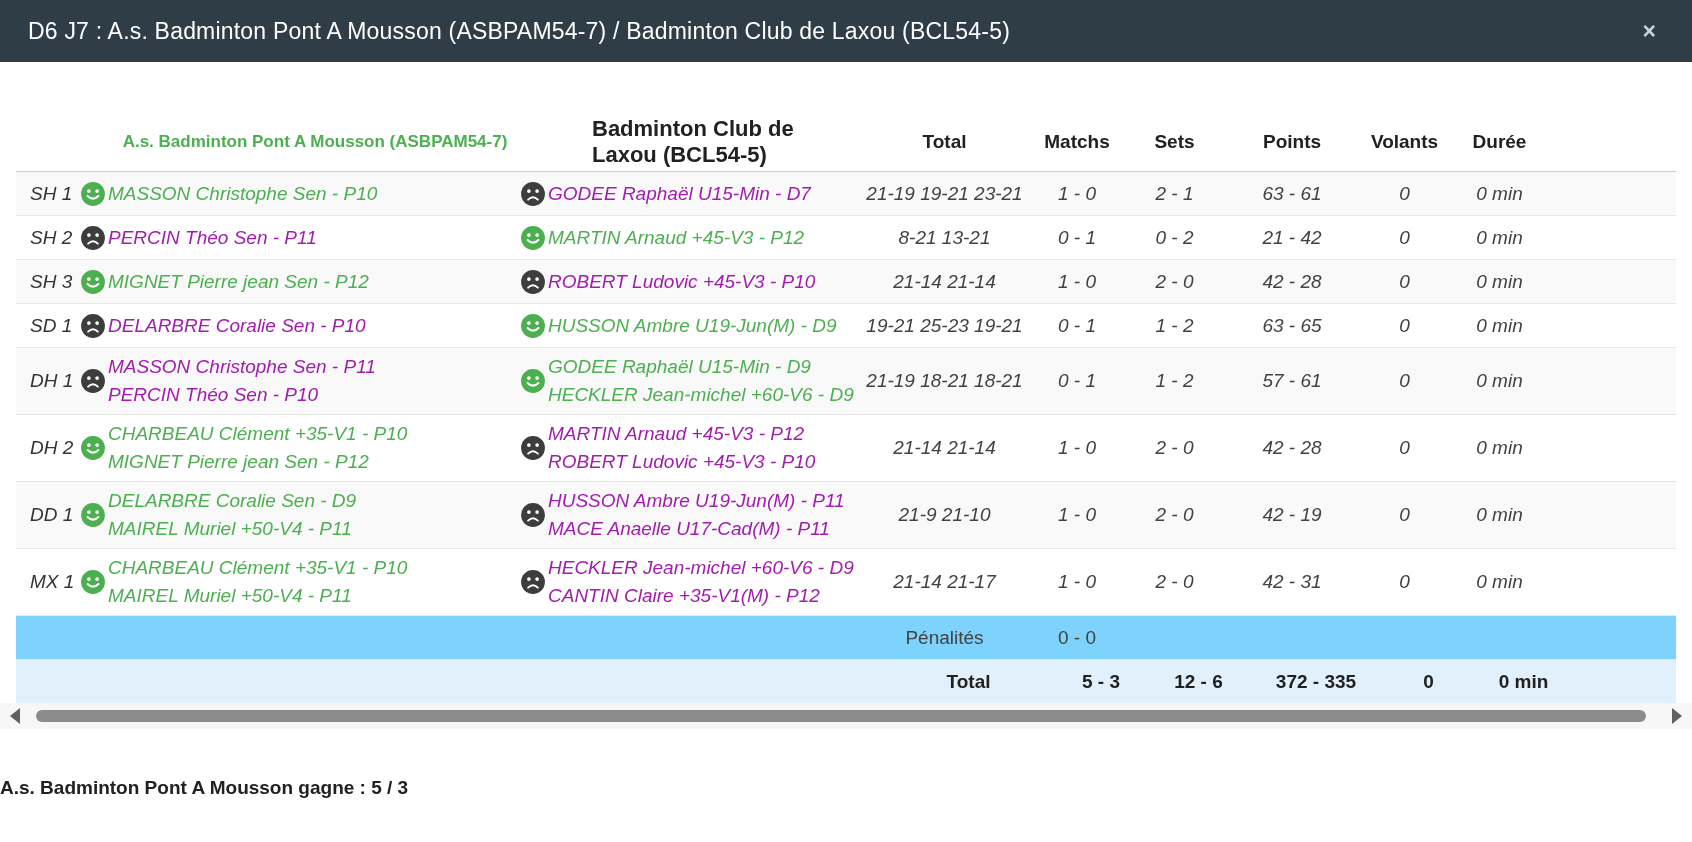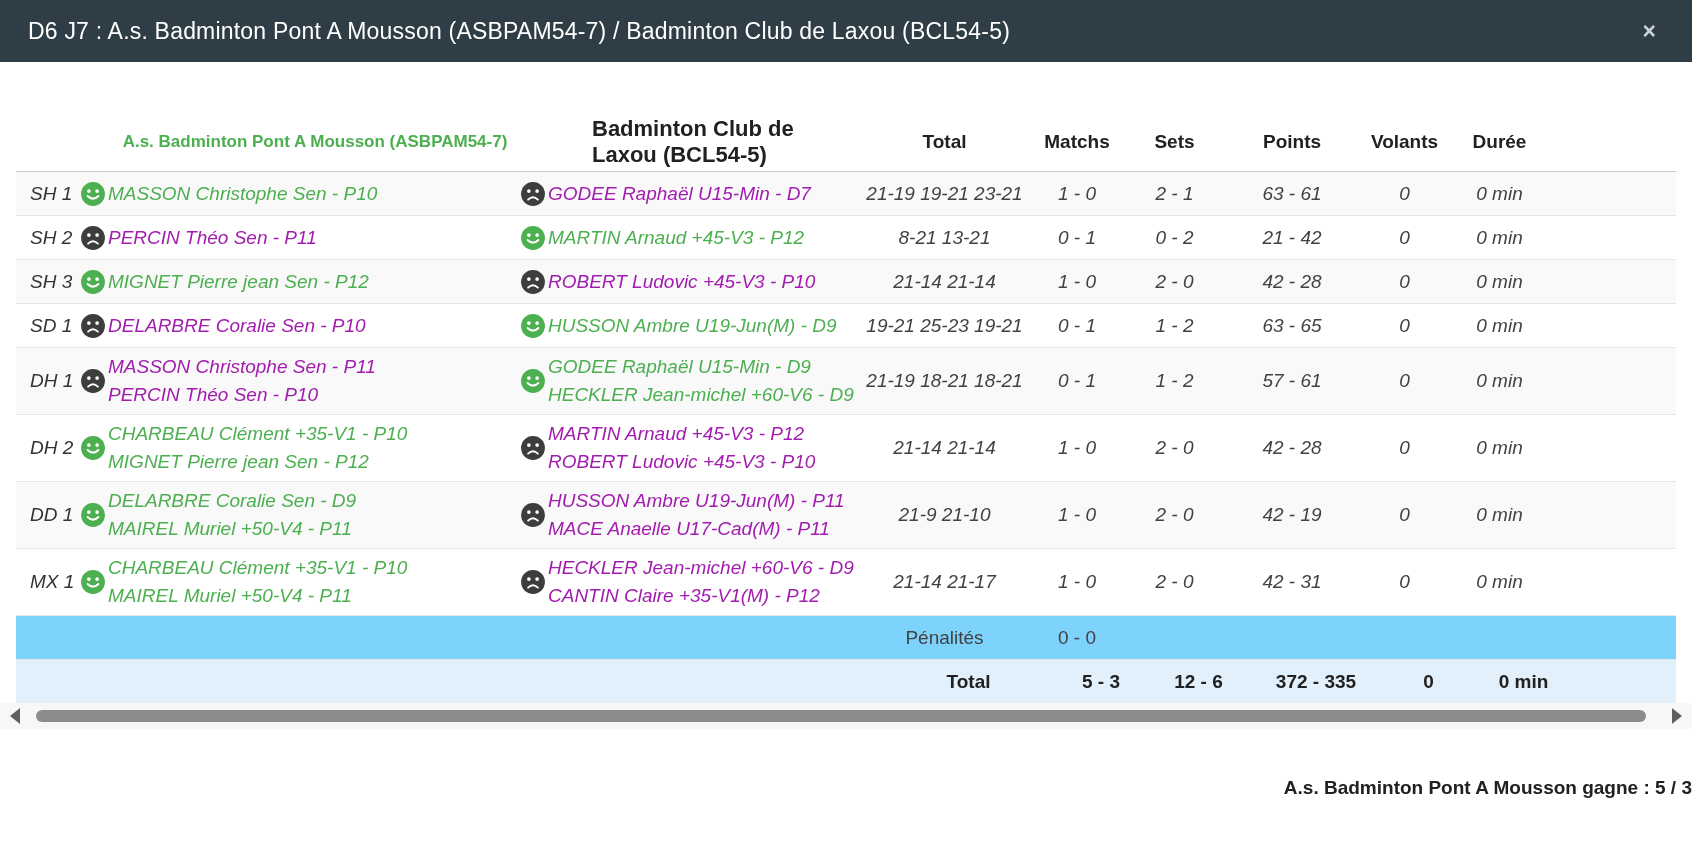--- a/index.html
+++ b/index.html
@@ -55,21 +55,21 @@
   .hscroll { margin:0 0; height:26px; background:#f7f7f7; display:flex;
     align-items:center; padding:0 6px; }
   .scroll-arrow { width:0; height:0; border-style:solid; cursor:pointer; }
   .scroll-arrow.left  { border-width:8px 10px 8px 0; border-color:transparent #606060 transparent transparent; margin:0 4px; }
   .scroll-arrow.right { border-width:8px 0 8px 10px; border-color:transparent transparent transparent #606060; margin:0 4px; }
   .scroll-track { flex:1; height:14px; position:relative; }
   .scroll-thumb { position:absolute; left:12px; right:22px; top:1px; height:12px;
     background:#8c8c8c; border-radius:7px; cursor:grab; }
 
   
-  .result-line { text-align:right; margin-top:48px; font-size:19px;
+  .result-line { text-align:left; margin-top:48px; font-size:19px;
     font-weight:700; color:#212121; }
 </style>
 </head>
 <body>
 
 <div class="modal-header">
   <div class="modal-title">D6 J7 : A.s. Badminton Pont A Mousson (ASBPAM54-7) / Badminton Club de Laxou (BCL54-5)</div>
   <div class="close-btn">×</div>
 </div>
 

